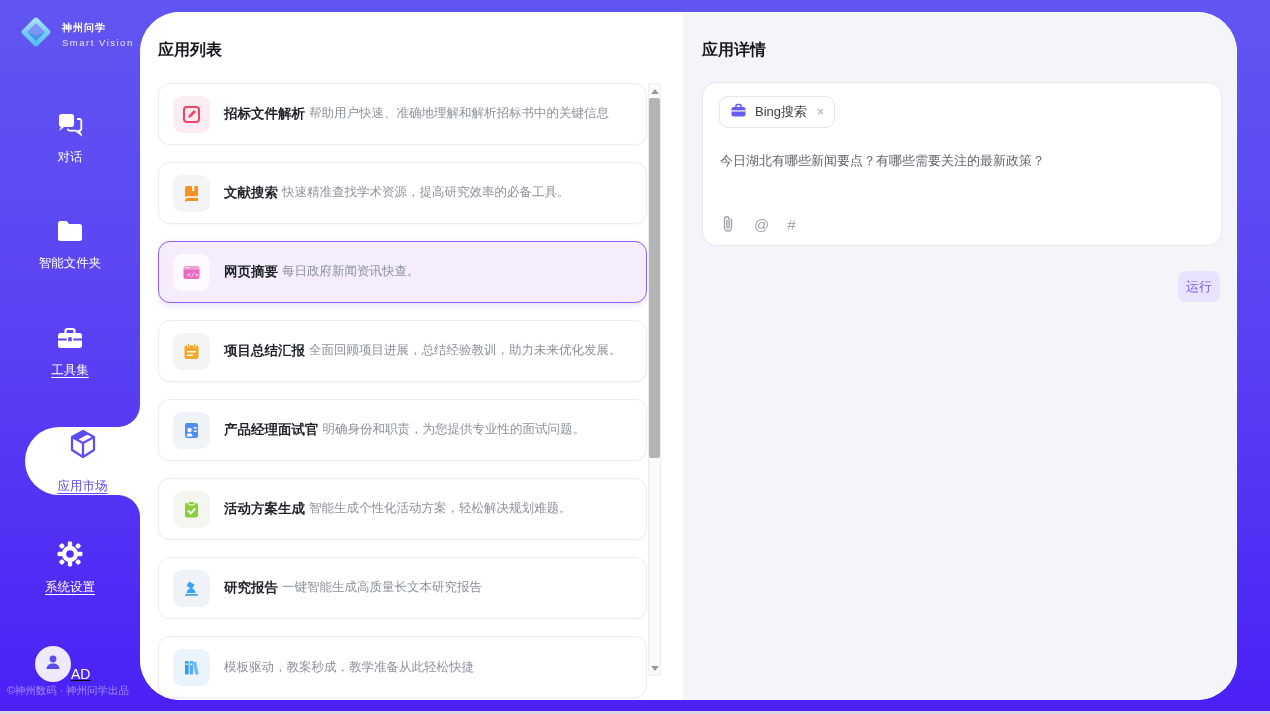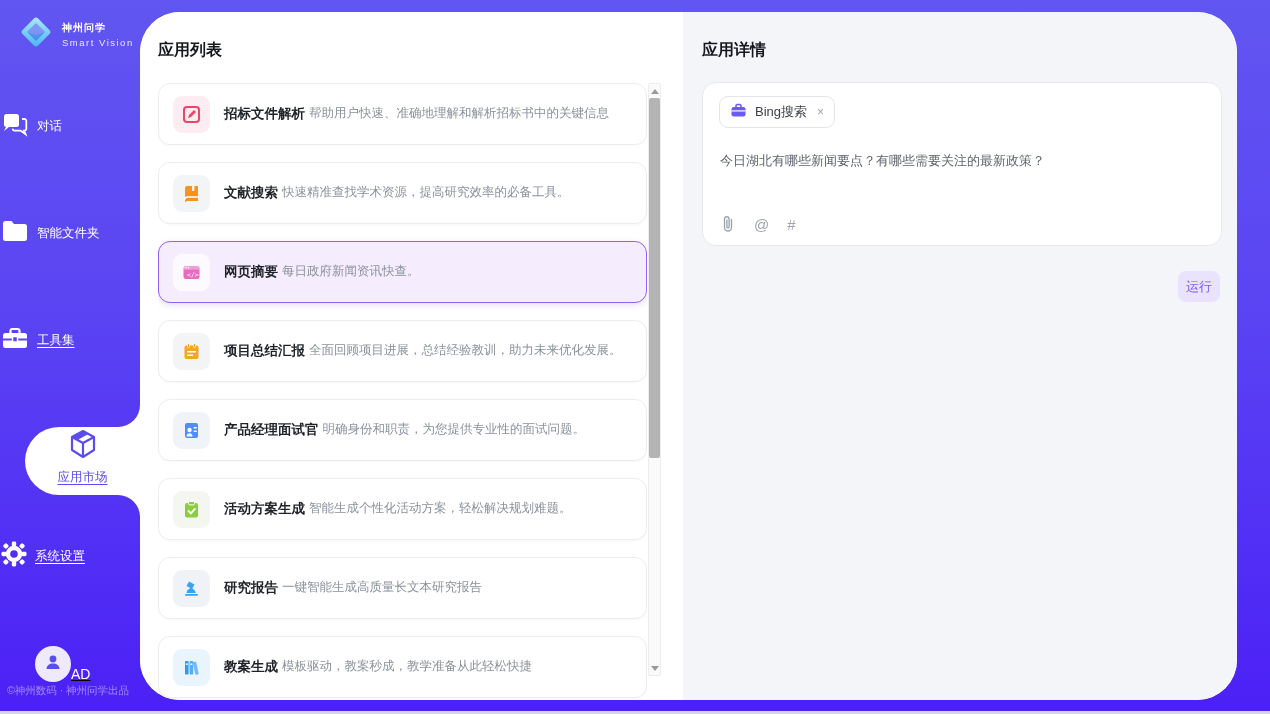--- a/index.html
+++ b/index.html
@@ -8,24 +8,24 @@
     font-family:"Liberation Sans","DejaVu Sans",sans-serif;
     background:linear-gradient(180deg,#6156f1 0%,#5a43f3 45%,#4b20f6 100%) fixed;
     position:relative;
   }
 
   
   #sidebar { position:absolute; left:0; top:0; width:140px; height:714px; }
   #logo { position:absolute; left:18px; top:14px; display:flex; align-items:center; gap:8px; }
   #logo .logo-text .cn { color:#fff; font-weight:bold; font-size:10px; letter-spacing:1px; }
   #logo .logo-text .en { color:#e8e6ff; font-size:9.5px; letter-spacing:1.5px; margin-top:2px; }
-  .nav-item { position:absolute; left:0; width:140px; display:flex; align-items:center; gap:7px; cursor:pointer; }
+  .nav-item { position:absolute; left:0; width:140px; display:flex; flex-direction:column; align-items:center; gap:7px; cursor:pointer; }
   .nav-item .nav-label { color:#fff; font-size:12.5px; }
   .nav-item .nav-label.u { text-decoration:underline; text-underline-offset:3px; }
-  #active-tab { position:absolute; left:25px; right:0; top:427px; height:68px; background:#fff; border-radius:34px 0 0 34px; display:flex; flex-direction:column; align-items:center; justify-content:flex-start; gap:4px; cursor:pointer; }
+  #active-tab { position:absolute; left:25px; right:0; top:427px; height:68px; background:#fff; border-radius:34px 0 0 34px; display:flex; flex-direction:column; align-items:center; justify-content:space-between; gap:4px; cursor:pointer; }
   #active-tab .nav-label { color:#5b4df0; font-size:12.5px; text-decoration:underline; text-underline-offset:3px; }
   .fillet { position:absolute; right:0; width:22px; height:22px; background:#fff; }
   .fillet.top { top:-22px; } .fillet.bottom { bottom:-22px; }
   .fillet::after { content:''; position:absolute; inset:0; }
   .fillet.top::after { border-bottom-right-radius:22px; background:linear-gradient(180deg,#6156f1 0%,#5a43f3 45%,#4b20f6 100%) fixed; }
   .fillet.bottom::after { border-top-right-radius:22px; background:linear-gradient(180deg,#6156f1 0%,#5a43f3 45%,#4b20f6 100%) fixed; }
   #user-row { position:absolute; left:35px; top:646px; display:flex; align-items:flex-end; cursor:pointer;text-decoration:underline; }
   #avatar { width:36px; height:36px; border-radius:50%; background:#efeafb; display:flex; align-items:center; justify-content:center; }
   #user-initials { color:#fff; font-size:14px; }
   #sidebar-footer { position:absolute; left:7px; top:684px; width:133px; color:rgba(255,255,255,0.45); font-size:10.5px; white-space:nowrap; }
@@ -261,21 +261,20 @@
           <div class="app-icon" style="background:#eaf4fd">
             <svg width="19" height="19" viewBox="0 0 19 19">
               <rect x="3" y="3" width="3.6" height="13.5" rx="0.8" fill="#2f9bf4"></rect>
               <rect x="7.6" y="3" width="3.6" height="13.5" rx="0.8" fill="#2f9bf4" opacity="0.8"></rect>
               <rect x="12" y="3.8" width="3.4" height="13" rx="0.8" transform="rotate(-12 13.7 10)" fill="#2f9bf4" opacity="0.65"></rect>
               <rect x="3.8" y="5.5" width="2" height="1.4" fill="#fff"></rect>
               <rect x="8.4" y="5.5" width="2" height="1.4" fill="#fff"></rect>
             </svg>
           </div>
           <div class="card-text">
-            <div class="card-title">教案生成</div>
             <div class="card-desc">模板驱动，教案秒成，教学准备从此轻松快捷</div>
           </div>
         </div>
       </div>
     <div id="scrollbar">
       <div class="sb-btn up">
           <div class="tri-up"></div>
         </div>
       <div id="sb-thumb"></div>
       <div class="sb-btn down">

